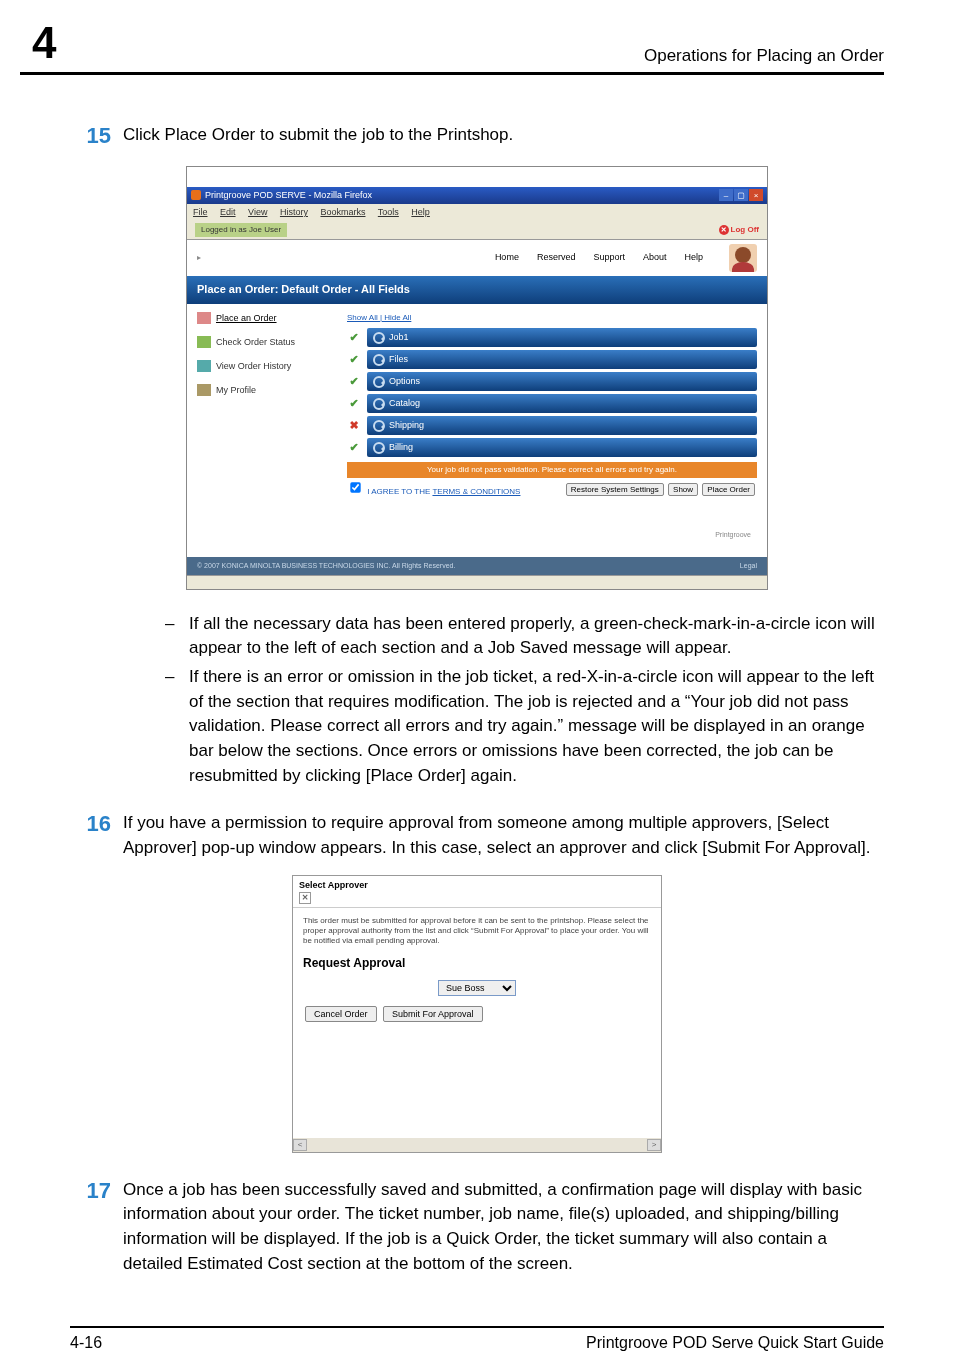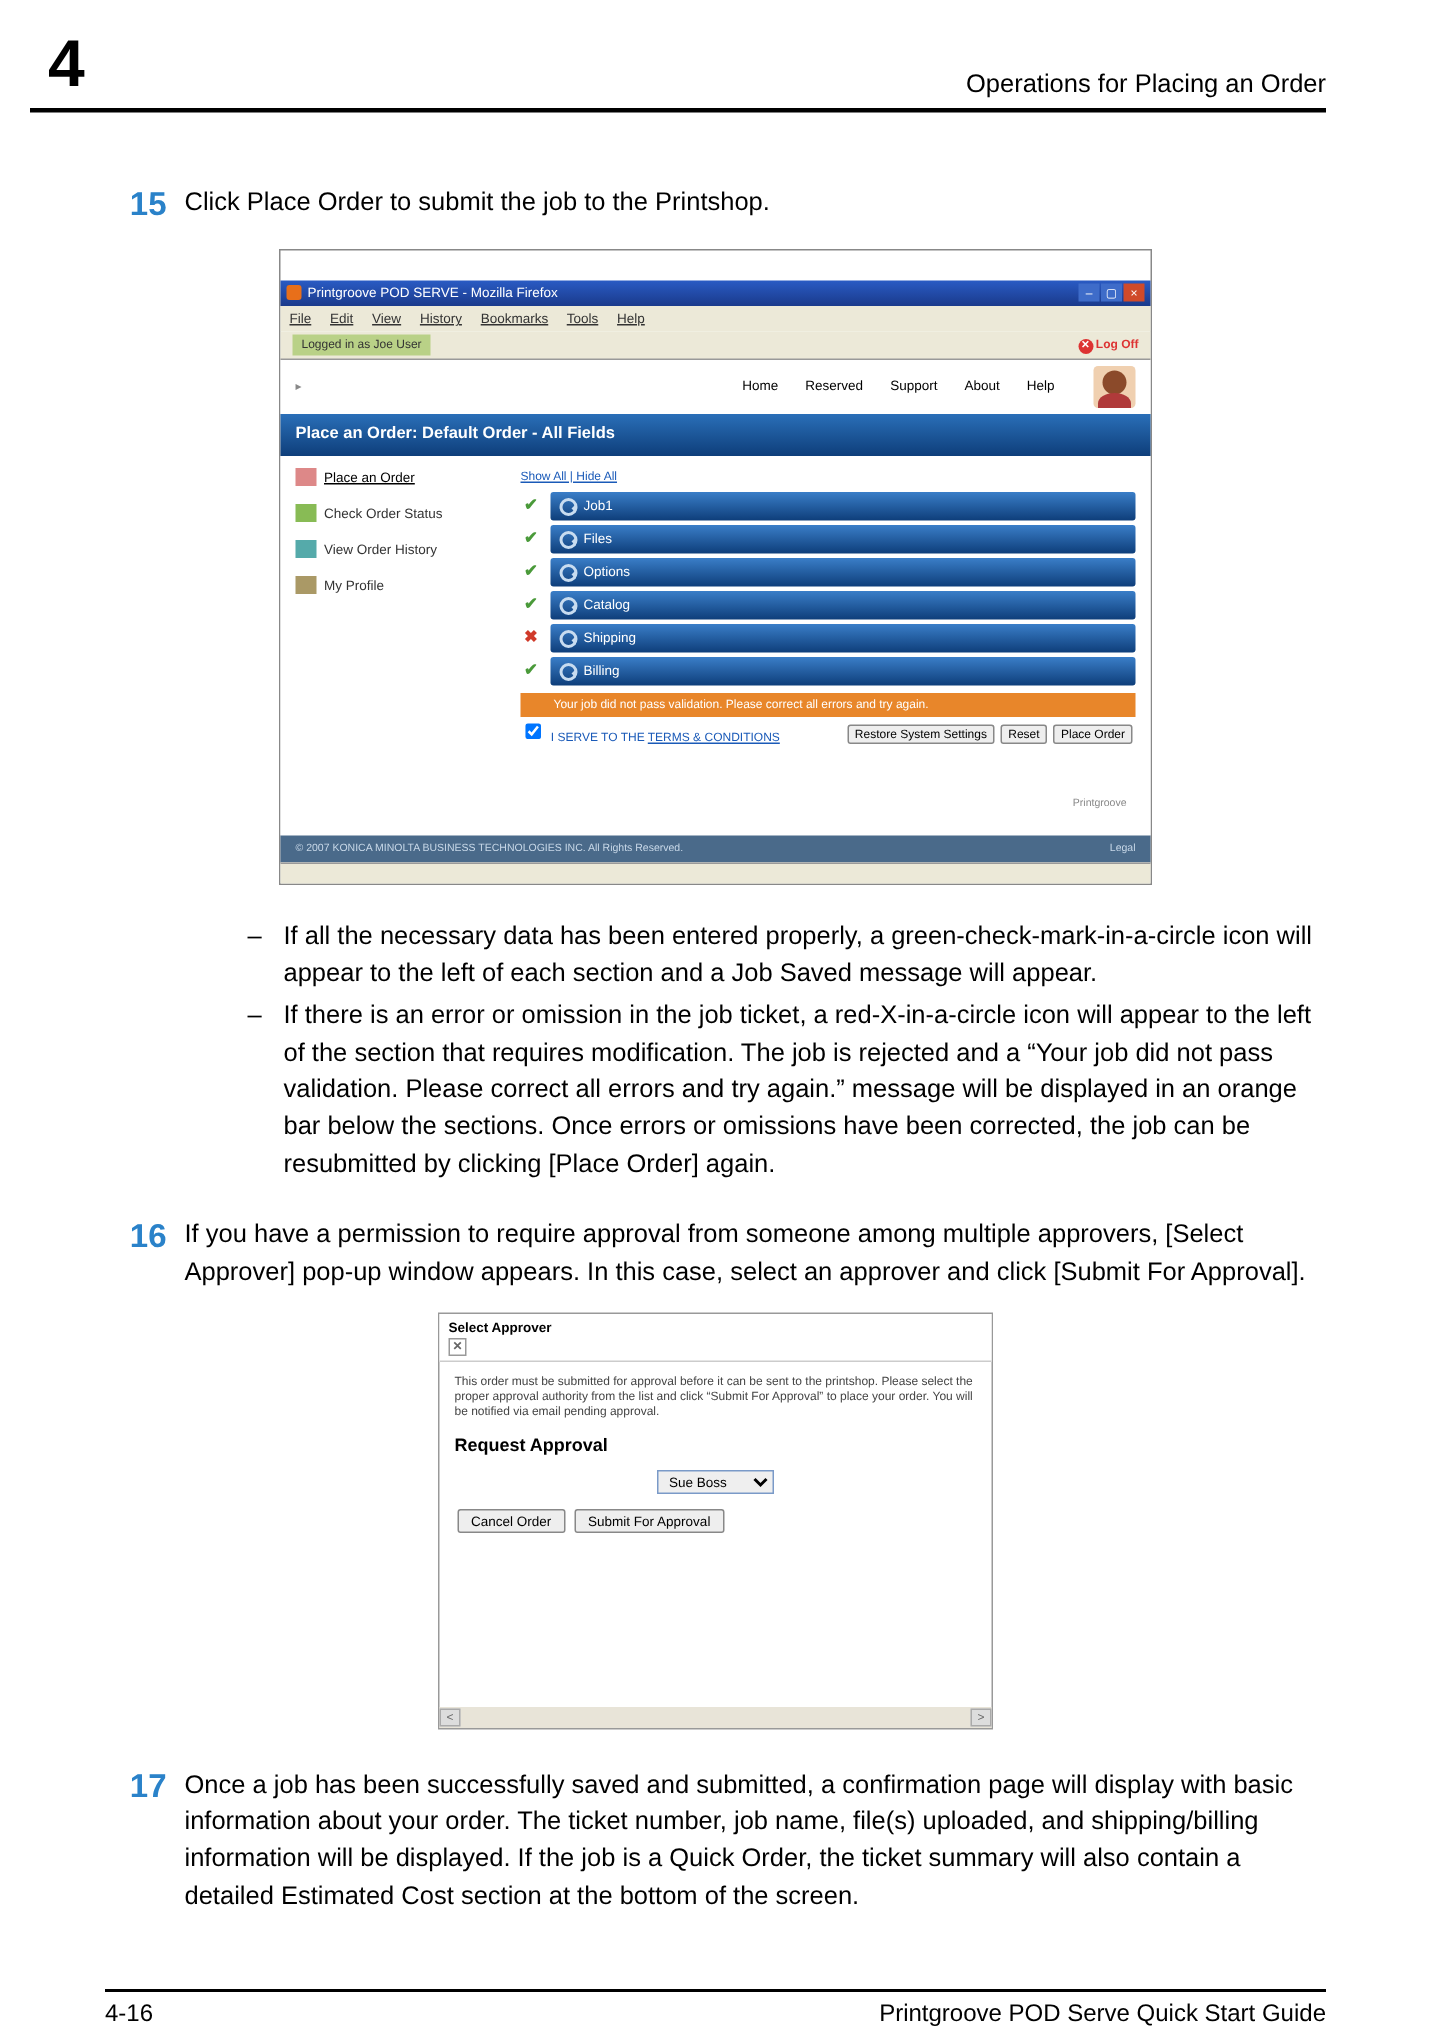--- a/index.html
+++ b/index.html
@@ -125,21 +125,21 @@
   .ss-side-item u { text-decoration: underline; }
   .ss-main { flex:1; }
   .showhide { color:#1a5ab8; font-size:8px; text-decoration:underline; margin-bottom:5px;}
   .accordion-row { display:flex; align-items:center; gap:6px; margin-bottom:3px;}
   .acc-mark { width:14px;height:14px;display:flex;align-items:center;justify-content:center;font-size:11px;font-weight:bold;}
   .check { color:#4a9a3a; }
   .xm { color:#d03a2a; }
   .acc-bar { flex:1; background: linear-gradient(#3a7ec8, #0e3e7a); color:#fff; padding:3px 6px; font-size:9px; border-radius:2px; display:flex; align-items:center; gap:4px;}
   .ring { width:12px;height:12px;border:2px solid #c8dcf0;border-radius:50%;display:inline-block;position:relative;}
   .ring::after{content:"";position:absolute;border:3px solid transparent;border-top-color:#c8dcf0;top:2px;left:3px;transform:rotate(90deg);}
-  .err-bar { background:#e8862a;color:#fff;font-size:8px;padding:2px 22px;margin-top:5px;}
+  .err-bar { background:#e8862a;color:#fff;font-size:8px;padding:2px 5px;margin-top:5px;text-align:center;}
   .agree-row { font-size:8px;color:#1a5ab8;display:flex;justify-content:space-between;align-items:center;margin-top:3px;padding:0 2px;}
   .agree-row input { transform:scale(0.8); margin-right:3px;}
   .agree-btns button { font-size:8px;padding:1px 4px;margin-left:2px;border:1px solid #888;background:#eee;border-radius:2px;}
   .ss-footer {
     background:#4a6a8a;color:#c8d8e8;font-size:7px;padding:4px 10px;display:flex;justify-content:space-between;align-items:center;
   }
   .pg-badge{background:#fff;color:#888;font-size:7px;padding:2px 6px;border-radius:2px;}
   .ff-status{background:#ece9d8;height:14px;border-top:1px solid #999;}
 
   .bullets { margin: 0 0 20px 90px; }
@@ -290,25 +290,25 @@
             <span class="acc-mark check">✔</span>
             <div class="acc-bar">
                 <span class="ring"></span>
                 <span>Billing</span>
               </div>
           </div>
           <div class="err-bar">Your job did not pass validation. Please correct all errors and try again.</div>
           <div class="agree-row">
             <span>
               <input type="checkbox" checked="" style="">
-              <span>I SERVE TO THE </span><u>TERMS &amp; CONDITIONS</u>
+              <span>I AGREE TO THE </span><u>TERMS &amp; CONDITIONS</u>
             </span>
             <span class="agree-btns">
               <button>Restore System Settings</button>
-              <button>Reset</button>
+              <button>Show</button>
               <button>Place Order</button>
             </span>
           </div>
           <div style="text-align:right;margin-top:30px;">
             <span class="pg-badge">Printgroove</span>
           </div>
         </div>
       </div>
       <div class="ss-footer">
         <span>© 2007 KONICA MINOLTA BUSINESS TECHNOLOGIES INC. All Rights Reserved.</span>

